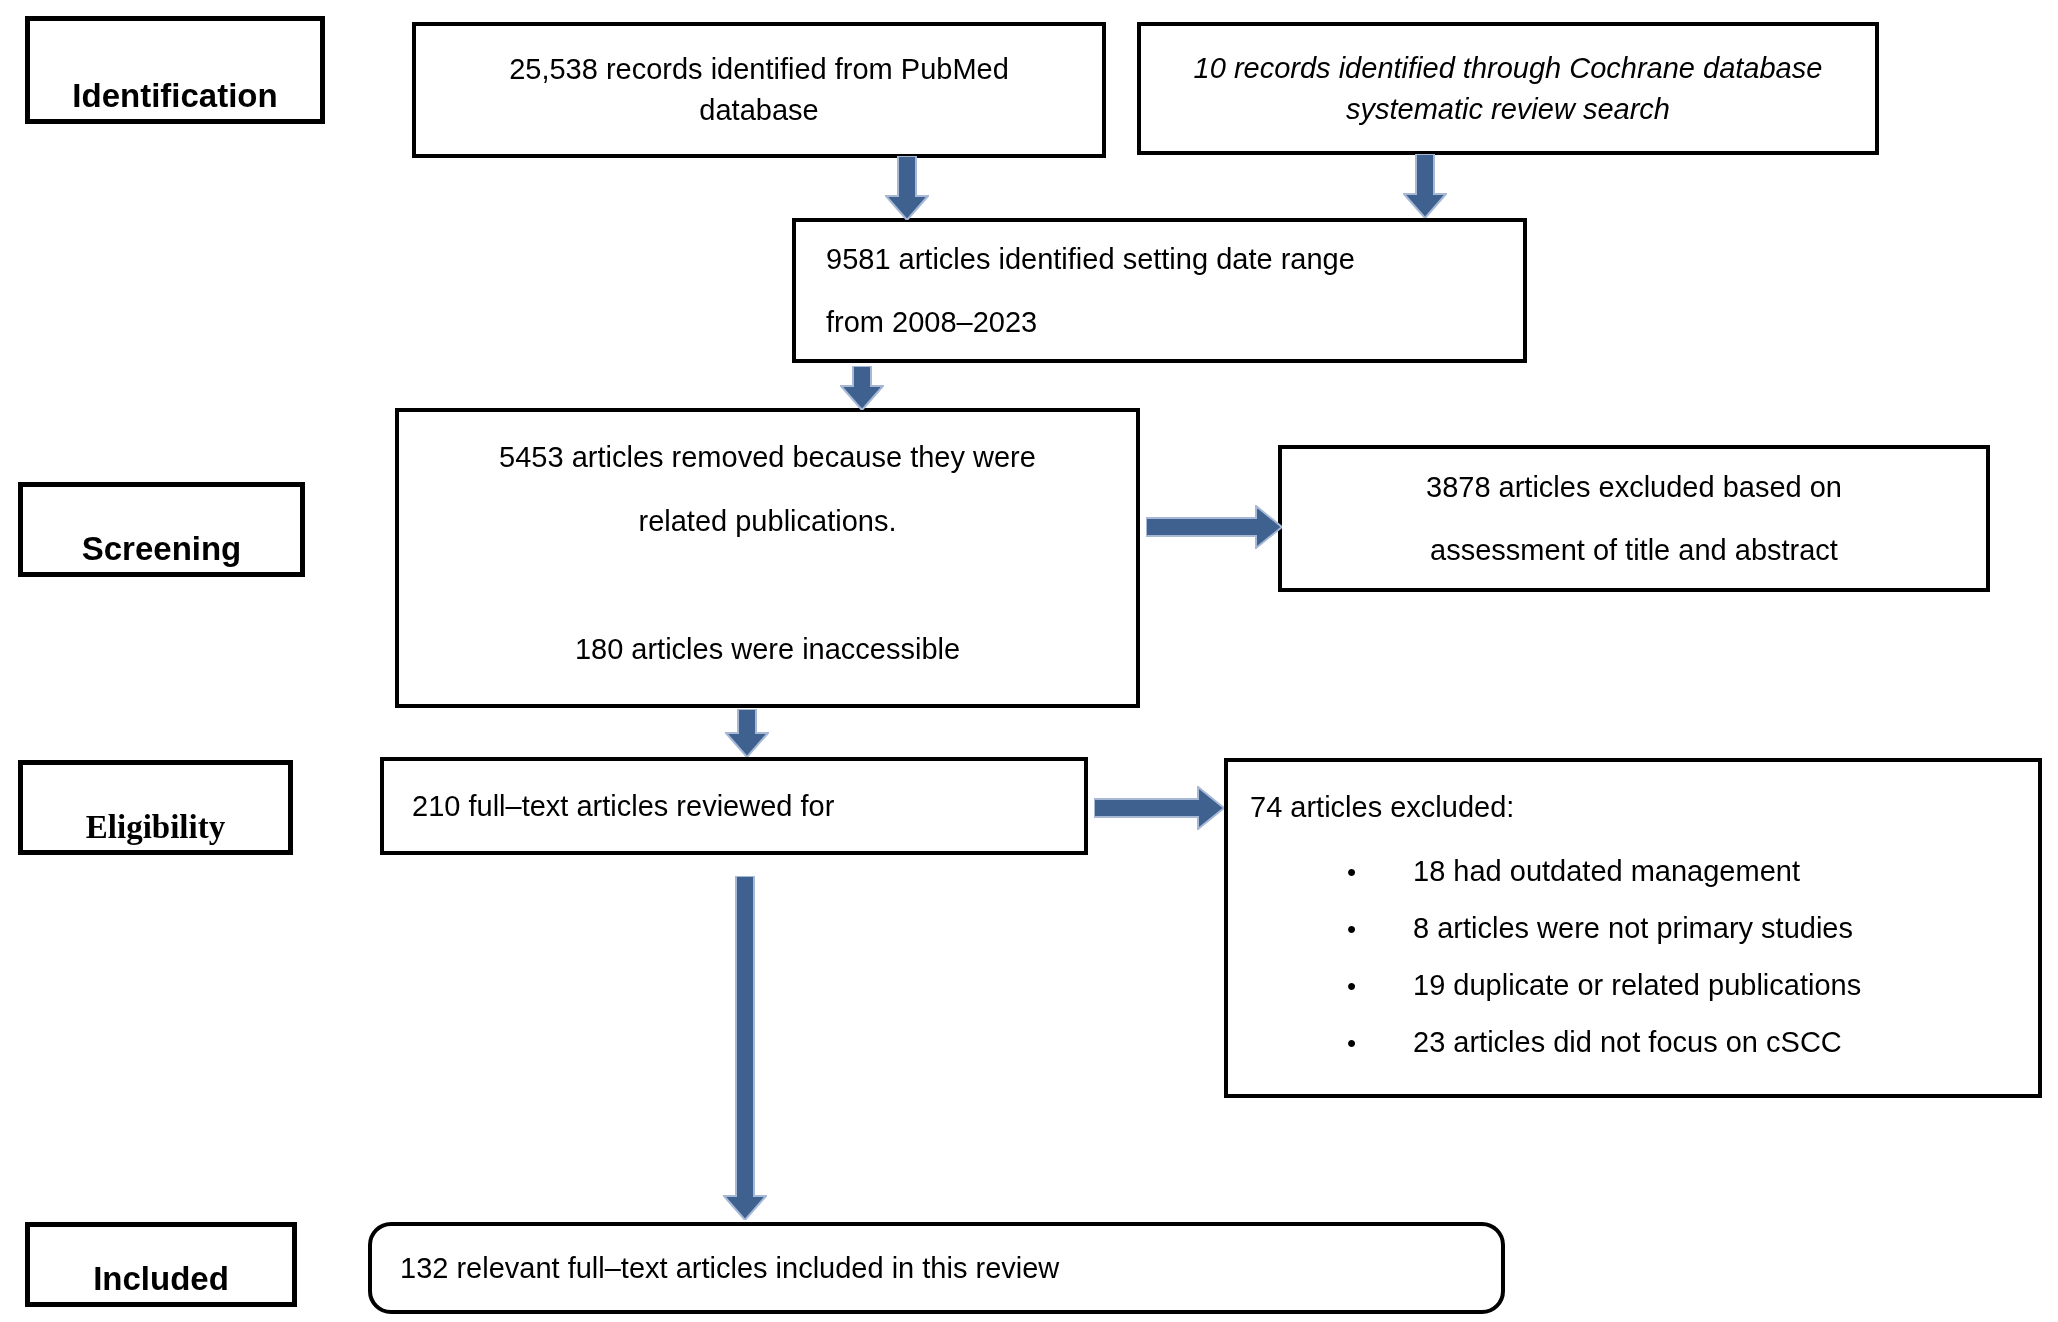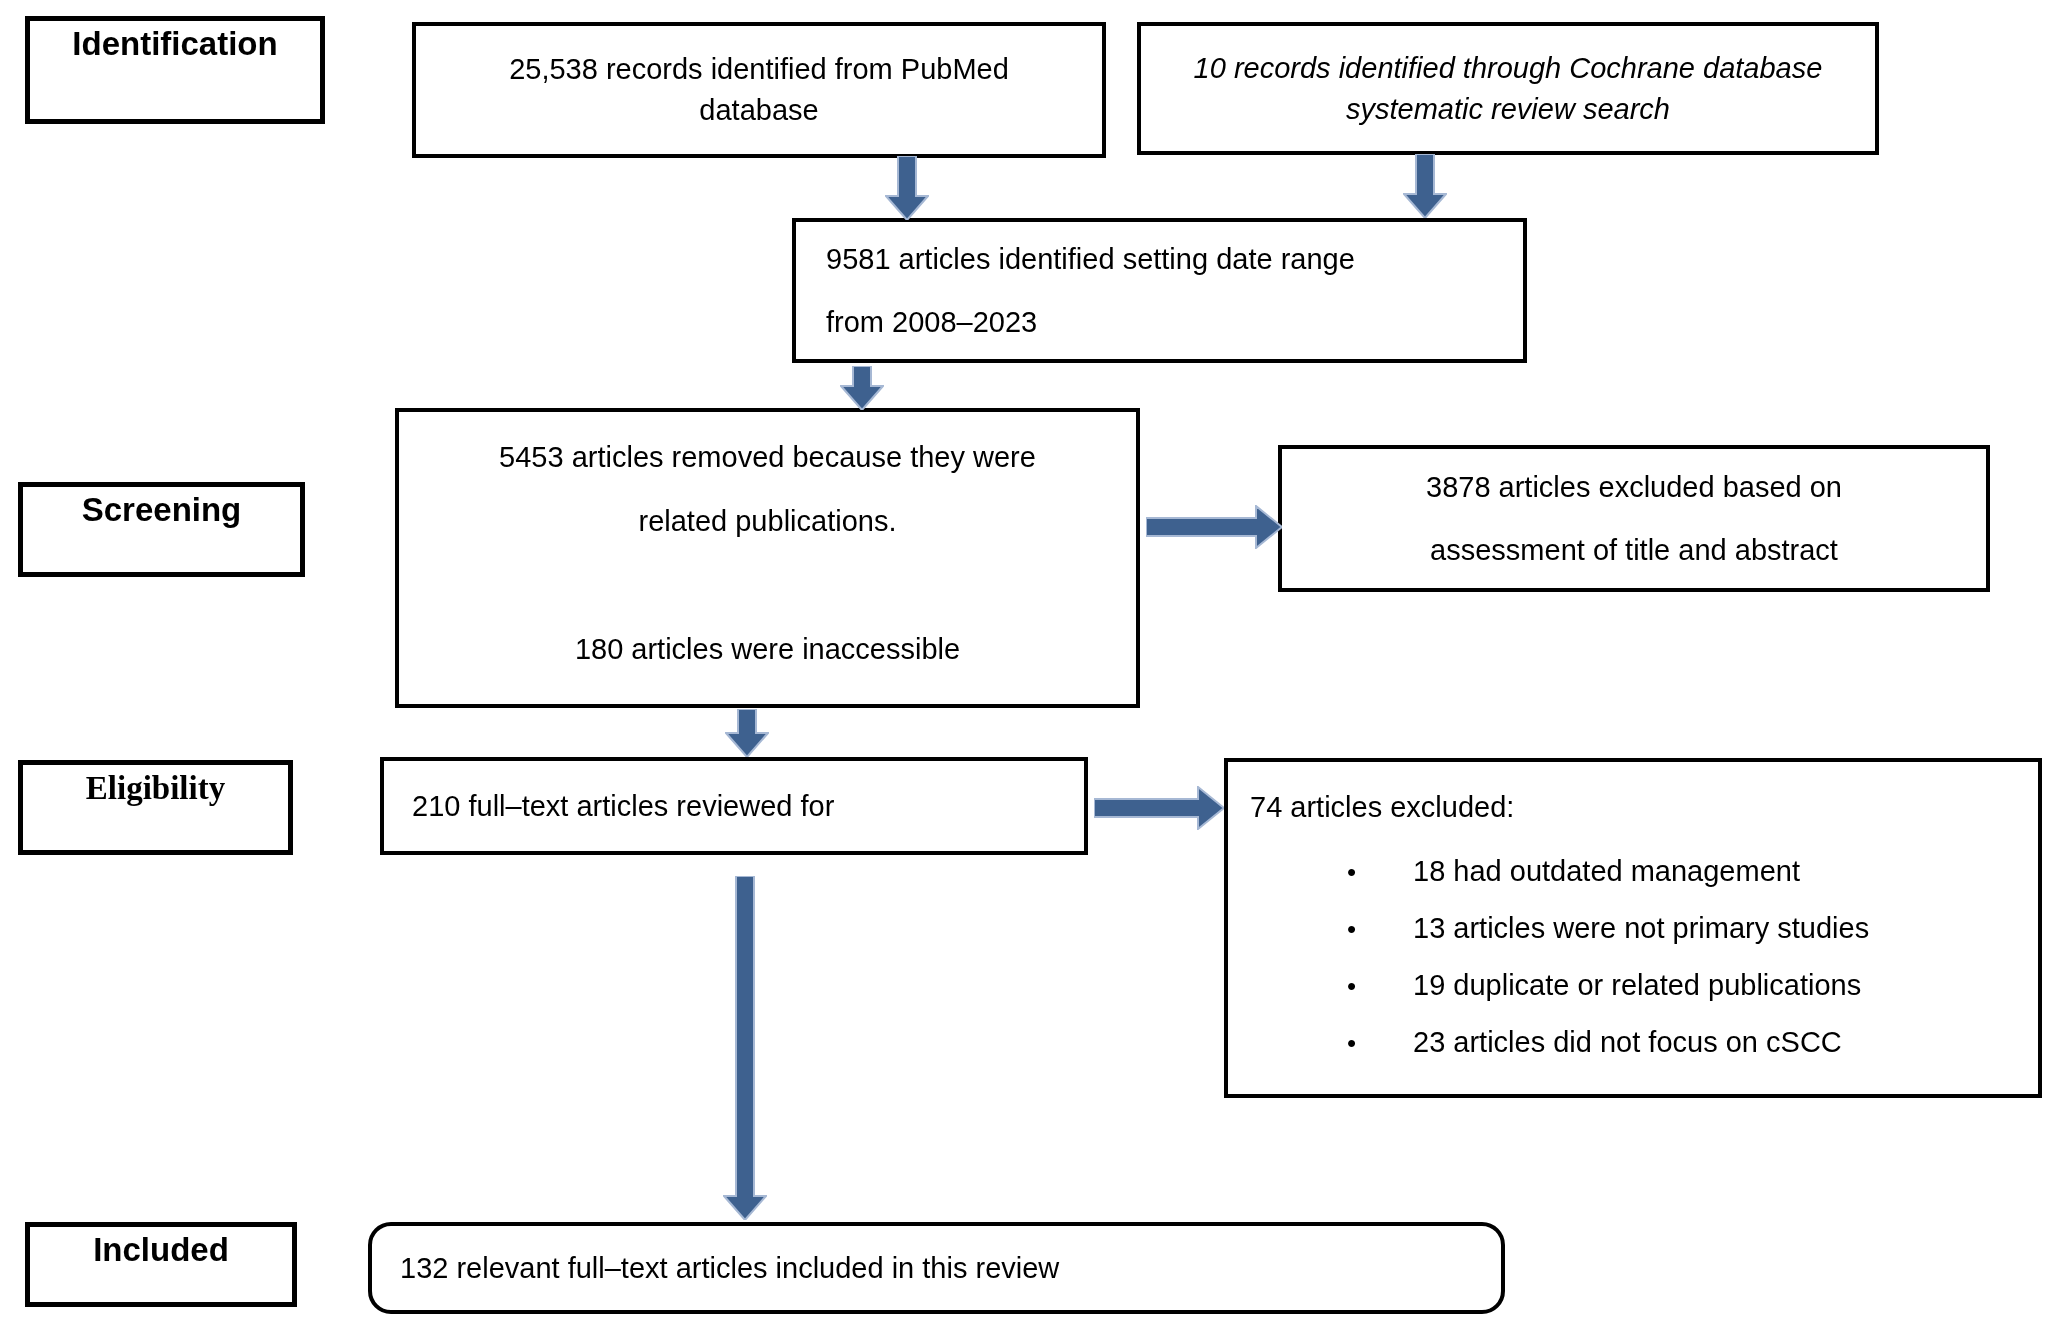--- a/index.html
+++ b/index.html
@@ -22,21 +22,21 @@
     position:absolute;
     background:var(--color-background);
     border:4px solid var(--color-box-border);
     box-sizing:border-box;
     font-size:29px;
     line-height:1.4;
   }
   .box p{margin:0;}
   .label-box{
     border-width:5px;
-    display:flex;align-items:flex-start;justify-content:center;
+    display:flex;align-items:flex-end;justify-content:center;
     font-weight:bold;font-size:33px;
   }
   .col-center{
     display:flex;flex-direction:column;justify-content:center;
     text-align:center;
   }
   .col-left{
     display:flex;flex-direction:column;justify-content:center;
     text-align:left;
   }
@@ -119,21 +119,21 @@
 
   <div class="box" style="left:1224px;top:758px;width:818px;height:340px;padding:16px 22px 0 22px;">
     <p class="excl-heading">74 articles excluded:</p>
     <ul class="bullet-list">
       <li>
         <span class="bullet-glyph">•</span>
         <span>18 had outdated management</span>
       </li>
       <li>
         <span class="bullet-glyph">•</span>
-        <span>13 articles were not primary studies</span>
+        <span>8 articles were not primary studies</span>
       </li>
       <li>
         <span class="bullet-glyph">•</span>
         <span>19 duplicate or related publications</span>
       </li>
       <li>
         <span class="bullet-glyph">•</span>
         <span>23 articles did not focus on cSCC</span>
       </li>
     </ul>

